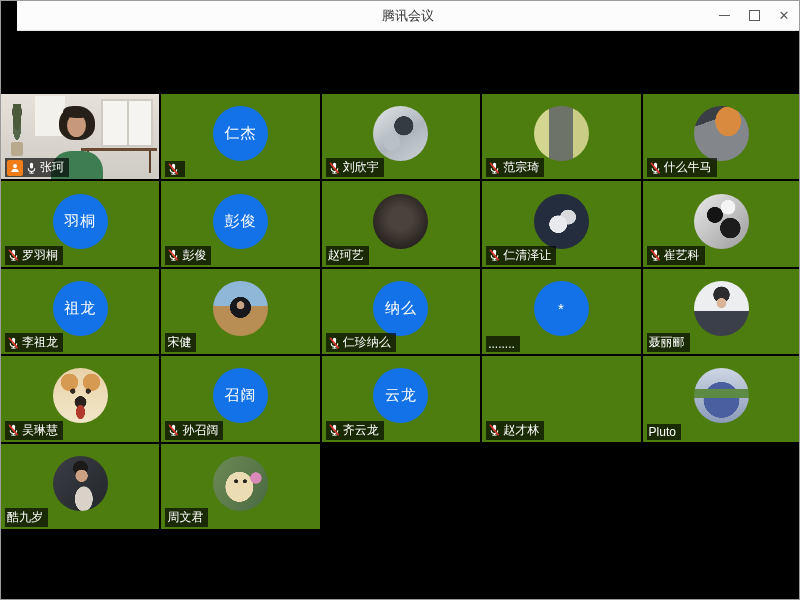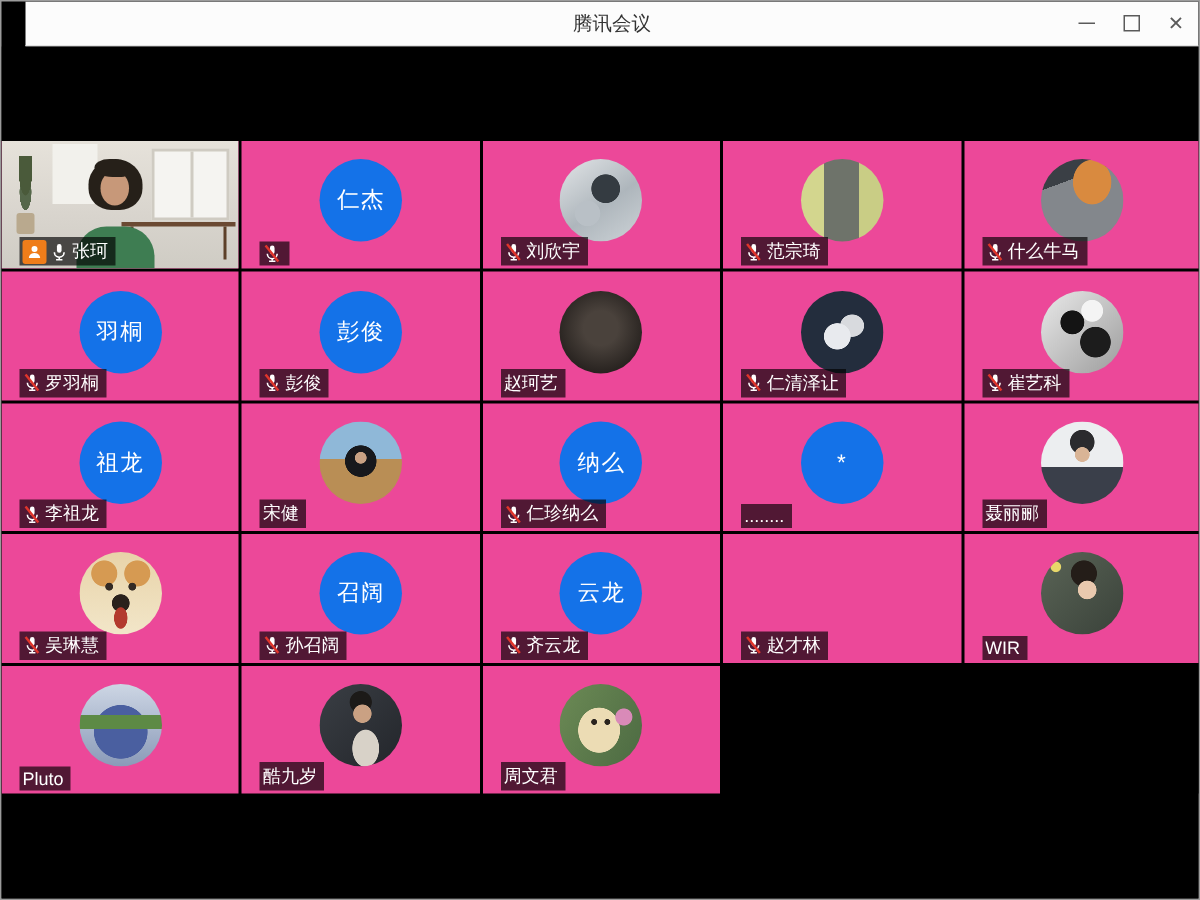--- a/index.html
+++ b/index.html
@@ -22,21 +22,21 @@
   .glyph-min { width:11px; height:0; border-bottom:1px solid #5a5a5a; display:block; }
   .glyph-max { width:9px; height:9px; border:1px solid #5a5a5a; display:block; }
   .glyph-close { font-size:13px; color:#5a5a5a; line-height:1; }
   
   .stage { position:absolute; top:30px; left:0; right:0; bottom:0; background:#000; }
   .grid {
     position:absolute; top:63px; left:0; width:800px; height:435px;
     display:grid; grid-template-columns:repeat(5,1fr); grid-auto-rows:1fr;
     column-gap:2px; row-gap:2px; background:#000;
   }
-  .tile { position:relative; background:#ec4899; overflow:hidden;
+  .tile { position:relative; background:#4d7c0f; overflow:hidden;
           display:flex; align-items:center; justify-content:center; }
   
   .circle { width:55px; height:55px; border-radius:50%; flex:0 0 auto;
             display:flex; align-items:center; justify-content:center; margin-bottom:6px; }
   .initials { background:#1472e8; }
   .initials-text { color:#fff; font-size:15px; letter-spacing:1px; }
   
   .photo-astronaut { background:
     radial-gradient(circle at 56% 36%, #343b41 0 20%, rgba(0,0,0,0) 21%),
     radial-gradient(circle at 34% 66%, #b9c0c6 0 16%, rgba(0,0,0,0) 17%),
@@ -119,21 +119,21 @@
   .v-hair { position:absolute; left:58px; top:12px; width:36px; height:34px;
             background:#262019; border-radius:50% 50% 42% 42%; }
   .v-face { position:absolute; left:66px; top:20px; width:19px; height:23px;
             background:#c79879; border-radius:50%; }
   .v-bang { position:absolute; left:62px; top:12px; width:22px; height:12px;
             background:#262019; border-radius:50% 50% 20% 60%; }
   .v-shirt { position:absolute; left:50px; bottom:0; width:52px; height:28px;
              background:#3e7d52; border-radius:20px 20px 0 0; }
   
   .label {
-    position:absolute; left:12px; bottom:2px; max-width:100%; box-sizing:border-box;
+    position:absolute; left:4px; bottom:2px; max-width:100%; box-sizing:border-box;
     display:flex; align-items:center; gap:2px;
     background:rgba(0,0,0,0.66); padding:1px 5px 1px 2px;
     color:#fff; font-size:12px; white-space:nowrap; overflow:hidden;
   }
   .pname { overflow:hidden; text-overflow:clip; }
   .mic svg, .host-badge svg { display:block; }
   .host-badge { width:16px; height:16px; background:#ef7d1a; border-radius:2px;
                 display:flex; align-items:center; justify-content:center; flex:0 0 auto; }
   .mic { flex:0 0 auto; }
 </style>
@@ -479,28 +479,20 @@
           <line x1="8" y1="12.3" x2="8" y2="14" stroke="#fff" stroke-width="1.3"></line>
           <line x1="5.4" y1="14.3" x2="10.6" y2="14.3" stroke="#fff" stroke-width="1.3"></line>
           <line x1="2.5" y1="1.5" x2="13" y2="14.5" stroke="#e0352b" stroke-width="2"></line>
         </svg>
       </span>
       <span class="pname">赵才林</span>
     </div>
   </div>
         <div class="tile">
 
-    <div class="circle photo photo-peacegirl"></div>
-    <div class="label">
-
-      <span class="pname">WIR</span>
-    </div>
-  </div>
-        <div class="tile">
-
     <div class="circle photo photo-stitch"></div>
     <div class="label">
 
       <span class="pname">Pluto</span>
     </div>
   </div>
         <div class="tile">
 
     <div class="circle photo photo-darkperson"></div>
     <div class="label">

